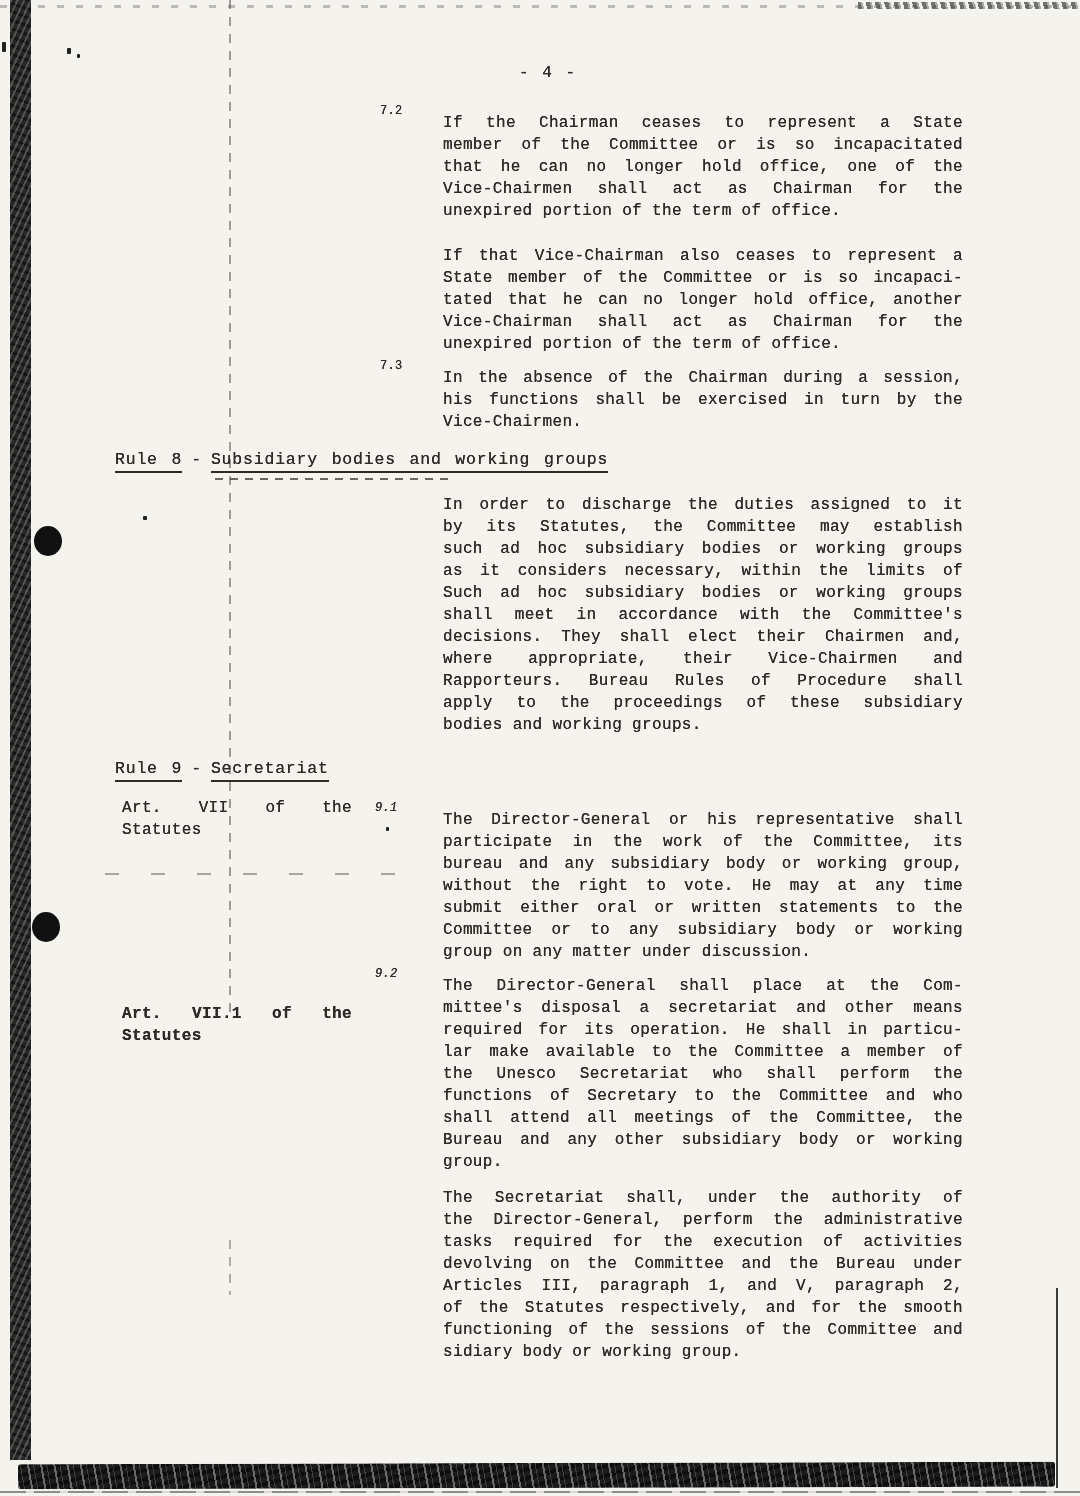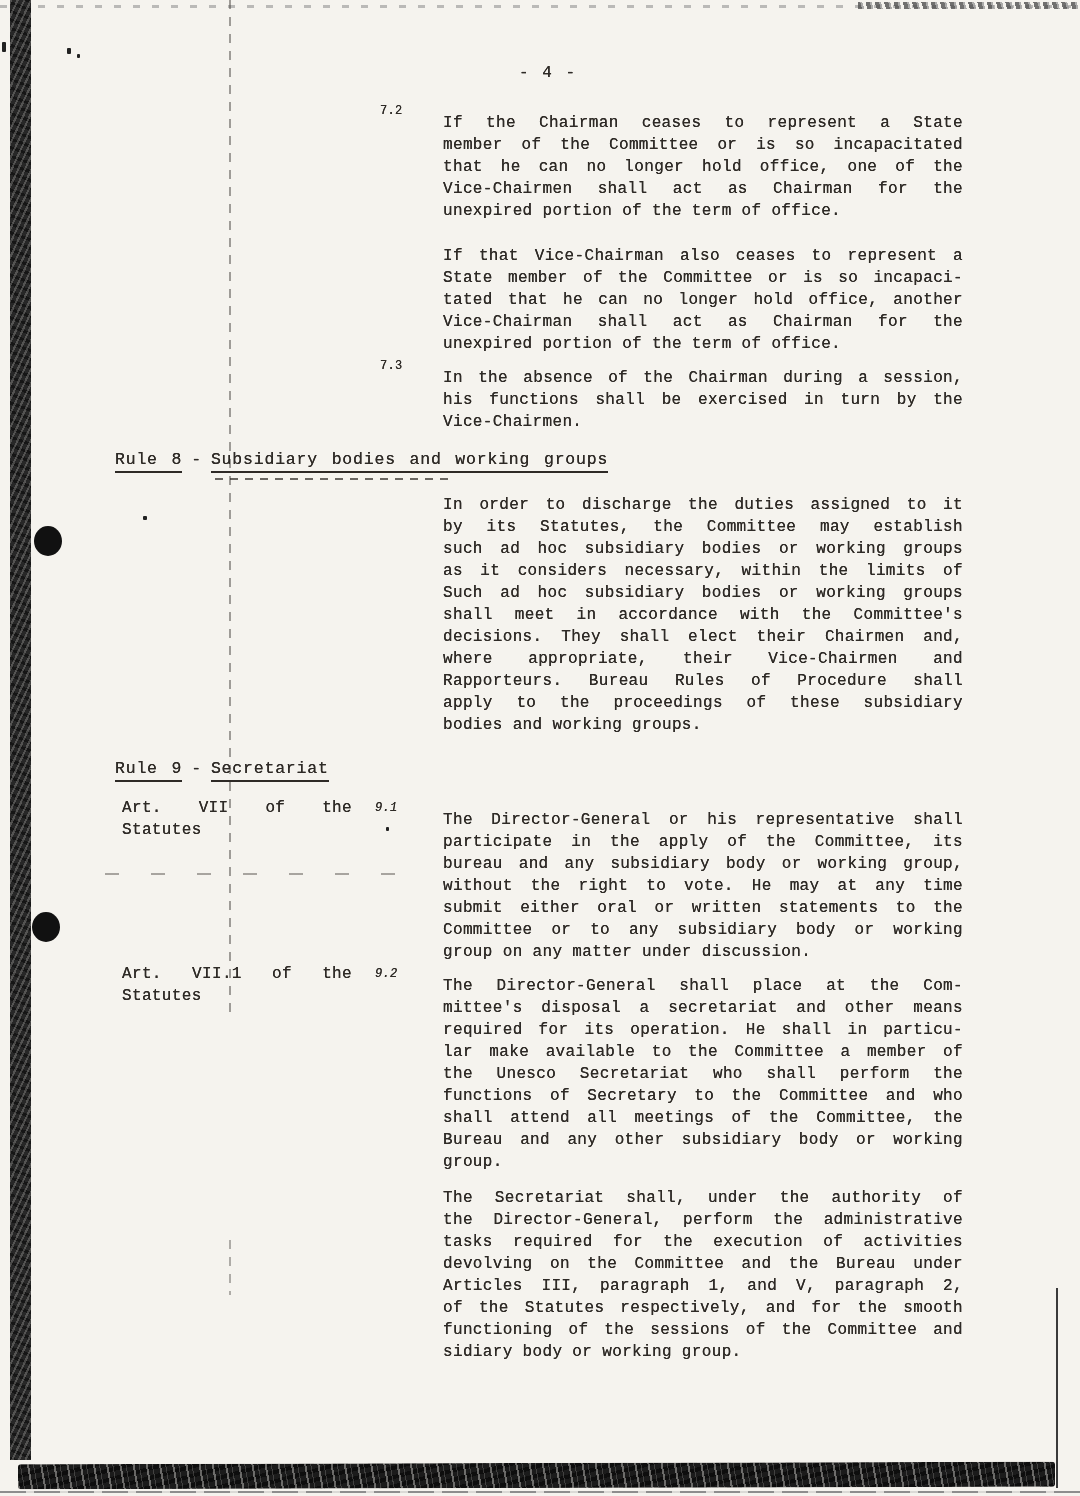--- a/index.html
+++ b/index.html
@@ -160,30 +160,30 @@
   </div>
 
   <div class="mlabel" style="top:797px;">
       <div class="tline">Art. VII of the</div>
       <div class="tline last">Statutes</div>
     </div>
   <div class="row" style="top:797px;">
     <div class="clause-num n9">9.1</div>
     <div class="clause-body">
         <div class="tline">The Director-General or his representative shall</div>
-        <div class="tline">participate in the apply of the Committee, its</div>
+        <div class="tline">participate in the work of the Committee, its</div>
         <div class="tline">bureau and any subsidiary body or working group,</div>
         <div class="tline">without the right to vote. He may at any time</div>
         <div class="tline">submit either oral or written statements to the</div>
         <div class="tline">Committee or to any subsidiary body or working</div>
         <div class="tline last">group on any matter under discussion.</div>
       </div>
   </div>
 
-  <div class="mlabel" style="top:963px;">
+  <div class="mlabel" style="top:1003px;font-weight:bold;">
       <div class="tline">Art. VII.1 of the</div>
       <div class="tline last">Statutes</div>
     </div>
   <div class="row" style="top:963px;">
     <div class="clause-num n9">9.2</div>
     <div class="clause-body">
         <div class="tline">The Director-General shall place at the Com-</div>
         <div class="tline">mittee's disposal a secretariat and other means</div>
         <div class="tline">required for its operation. He shall in particu-</div>
         <div class="tline">lar make available to the Committee a member of</div>

